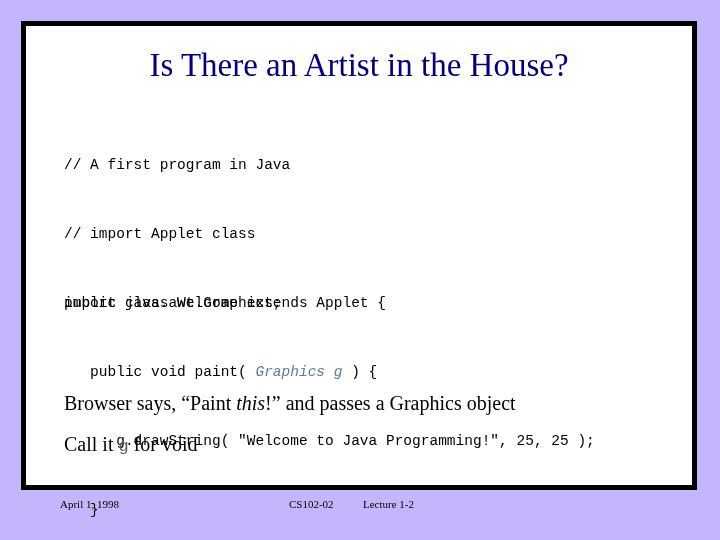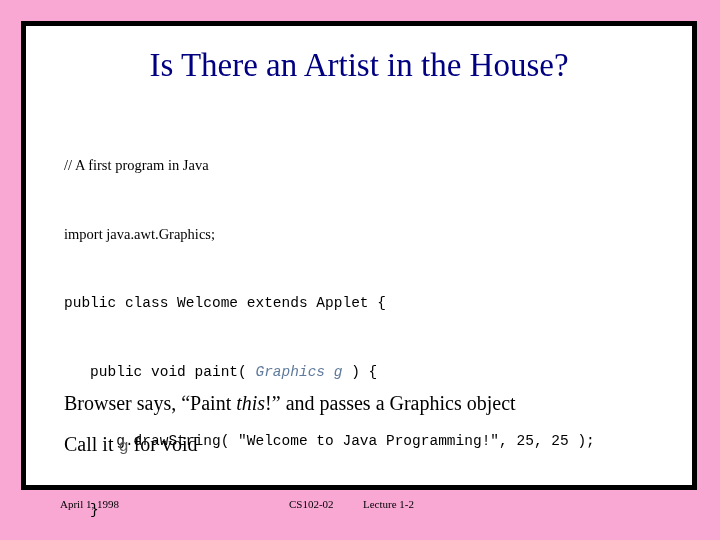--- a/index.html
+++ b/index.html
@@ -14,21 +14,21 @@
     font-family: "Liberation Serif", serif;
     position: relative;
   }
 
   #slide {
     position: absolute;
     left: 0;
     top: 0;
     width: 720px;
     height: 540px;
-    background: #f9a8d4;
+    background: #c4b5fd;
   }
 
   
   #frame {
     position: absolute;
     left: 21px;
     top: 21px;
     width: 676px;
     height: 469px;
     box-sizing: border-box;
@@ -54,21 +54,21 @@
   
   .code-block {
     position: absolute;
     left: 38px;
     font-family: "Liberation Mono", monospace;
     font-size: 14.5px;
     line-height: 23px;
     color: #000000;
     white-space: pre;
   }
-  #code-imports { top: 82px; font-family: Liberation Serif, serif; }
+  #code-imports { top: 82px; }
   #code-class   { top: 220px; }
 
   .code-line {
     white-space: pre;
     display: block;
   }
   .tok-type {
     color: #5f7a9b;
     font-style: italic;
   }
@@ -128,20 +128,21 @@
 <body>
 
 <div id="slide">
 
   <div id="frame">
 
     <div id="title">Is There an Artist in the House?</div>
 
     <div id="code-imports" class="code-block">
       <span class="code-line">// A first program in Java</span>
+      <span class="code-line">// import Applet class</span>
       <span class="code-line">import java.awt.Graphics;</span>
     </div>
 
     <div id="code-class" class="code-block">
       <span class="code-line">public class Welcome extends Applet {</span>
       <span class="code-line"><span>   public void paint( </span><span class="tok-type">Graphics g</span><span> ) {</span></span>
       <span class="code-line">      g.drawString( "Welcome to Java Programming!", 25, 25 );</span>
       <span class="code-line">   }</span>
       
     </div>

